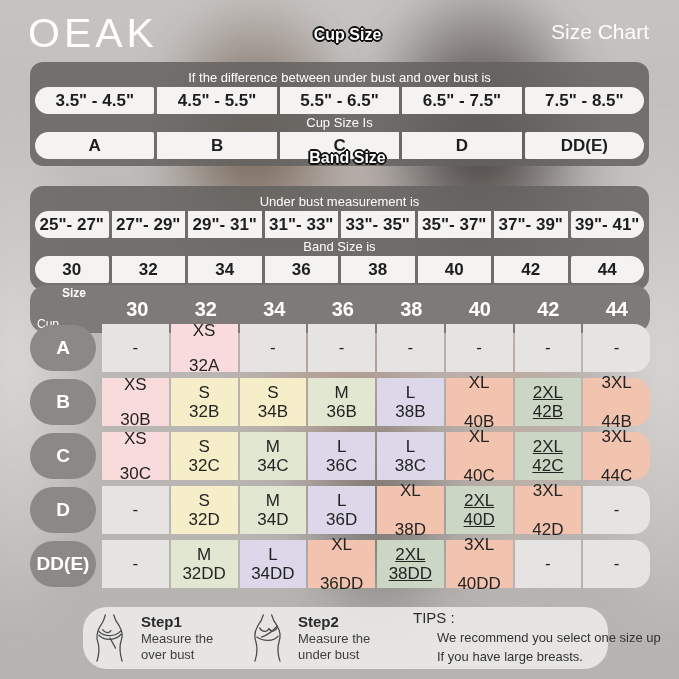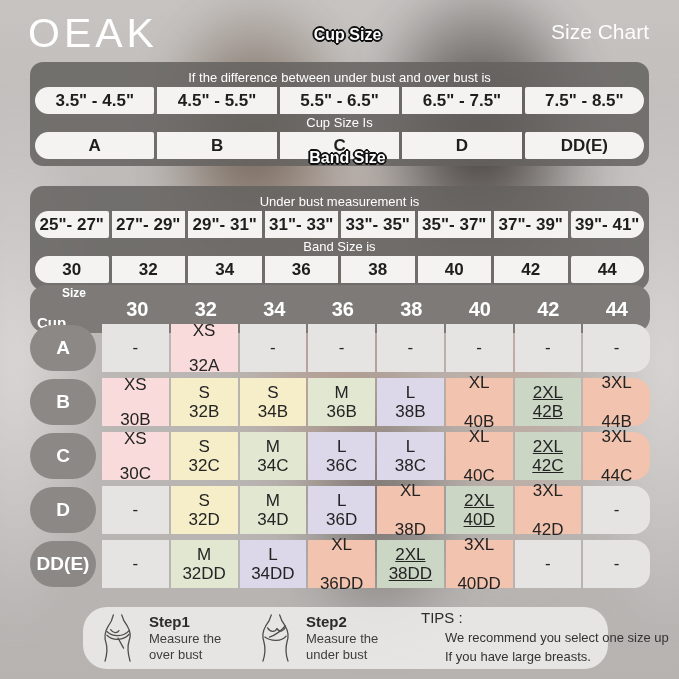--- a/index.html
+++ b/index.html
@@ -37,21 +37,21 @@
   .pill{flex:1;background:#f4f3f2;display:flex;align-items:center;justify-content:center;
         font-size:17px;font-weight:bold;color:#1e1e1e;}
   .pills .pill:first-child{border-radius:14px 2px 2px 14px;}
   .pills .pill:last-child{border-radius:2px 14px 14px 2px;}
 
   
   .gridhead{position:absolute;left:30px;top:285px;width:620px;height:48px;background:#7d7a78;
             border-radius:16px;display:flex;gap:2px;color:#fff;box-sizing:border-box;}
   .corner{width:72px;position:relative;flex:none;}
   .corner .sz{position:absolute;top:1px;left:32px;font-size:12px;font-weight:bold;}
-  .corner .cp{position:absolute;bottom:2px;left:7px;font-size:15px;font-weight:bold;text-align:right;}
+  .corner .cp{position:absolute;bottom:2px;left:7px;font-size:12px;font-weight:normal;text-align:right;}
   .colnum{flex:1;display:flex;align-items:center;justify-content:center;font-weight:bold;font-size:20px;}
 
   .grow{position:absolute;left:30px;width:620px;height:48px;display:flex;gap:2px;}
   .rowlabel{width:66px;flex:none;margin-right:4px;align-self:center;height:46px;border-radius:23px;
             background:#8b8885;display:flex;align-items:center;justify-content:center;
             color:#fff;font-weight:bold;font-size:19px;}
   .cell{flex:1;display:flex;flex-direction:column;align-items:center;justify-content:center;
         font-size:17px;line-height:1.12;color:#242424;}
   .grow .cell:last-child{border-radius:0 16px 16px 0;}
   .code:empty{display:none;}
@@ -59,21 +59,21 @@
   .cell[data-color="pink"]{background:#f8dbda;gap:16px;}
   .cell[data-color="cream"]{background:#f5eec9;}
   .cell[data-color="sage"]{background:#e1e7d1;}
   .cell[data-color="sagedark"]{background:#cbd6c5;text-decoration:underline;}
   .cell[data-color="lavender"]{background:#dcd7e9;}
   .cell[data-color="salmon"]{background:#f2c3ae;gap:20px;}
 
   
   .footer{position:absolute;left:83px;top:607px;width:525px;height:62px;
           background:rgba(242,241,240,.8);border-radius:24px;display:flex;align-items:center;
-          padding:0 16px;box-sizing:border-box;gap:12px;}
+          padding:0 8px;box-sizing:border-box;gap:12px;}
   .figicon{flex:none;width:38px;height:50px;}
   .figicon svg{width:100%;height:100%;}
   .stepblock{width:95px;flex:none;}
   .stepblock .st{font-size:15px;font-weight:bold;color:#2c2c2c;margin-bottom:1px;}
   .stepblock .sd{font-size:13px;color:#3e3e3e;line-height:1.2;}
   .tipsblock{flex:1;margin-left:8px;}
   .tipsblock .tt{font-size:15px;font-weight:normal;color:#2c2c2c;margin-bottom:3px;}
   .tipsblock .tl{font-size:13px;color:#333;line-height:1.45;white-space:nowrap;margin-left:24px;}
 </style>
 </head>

